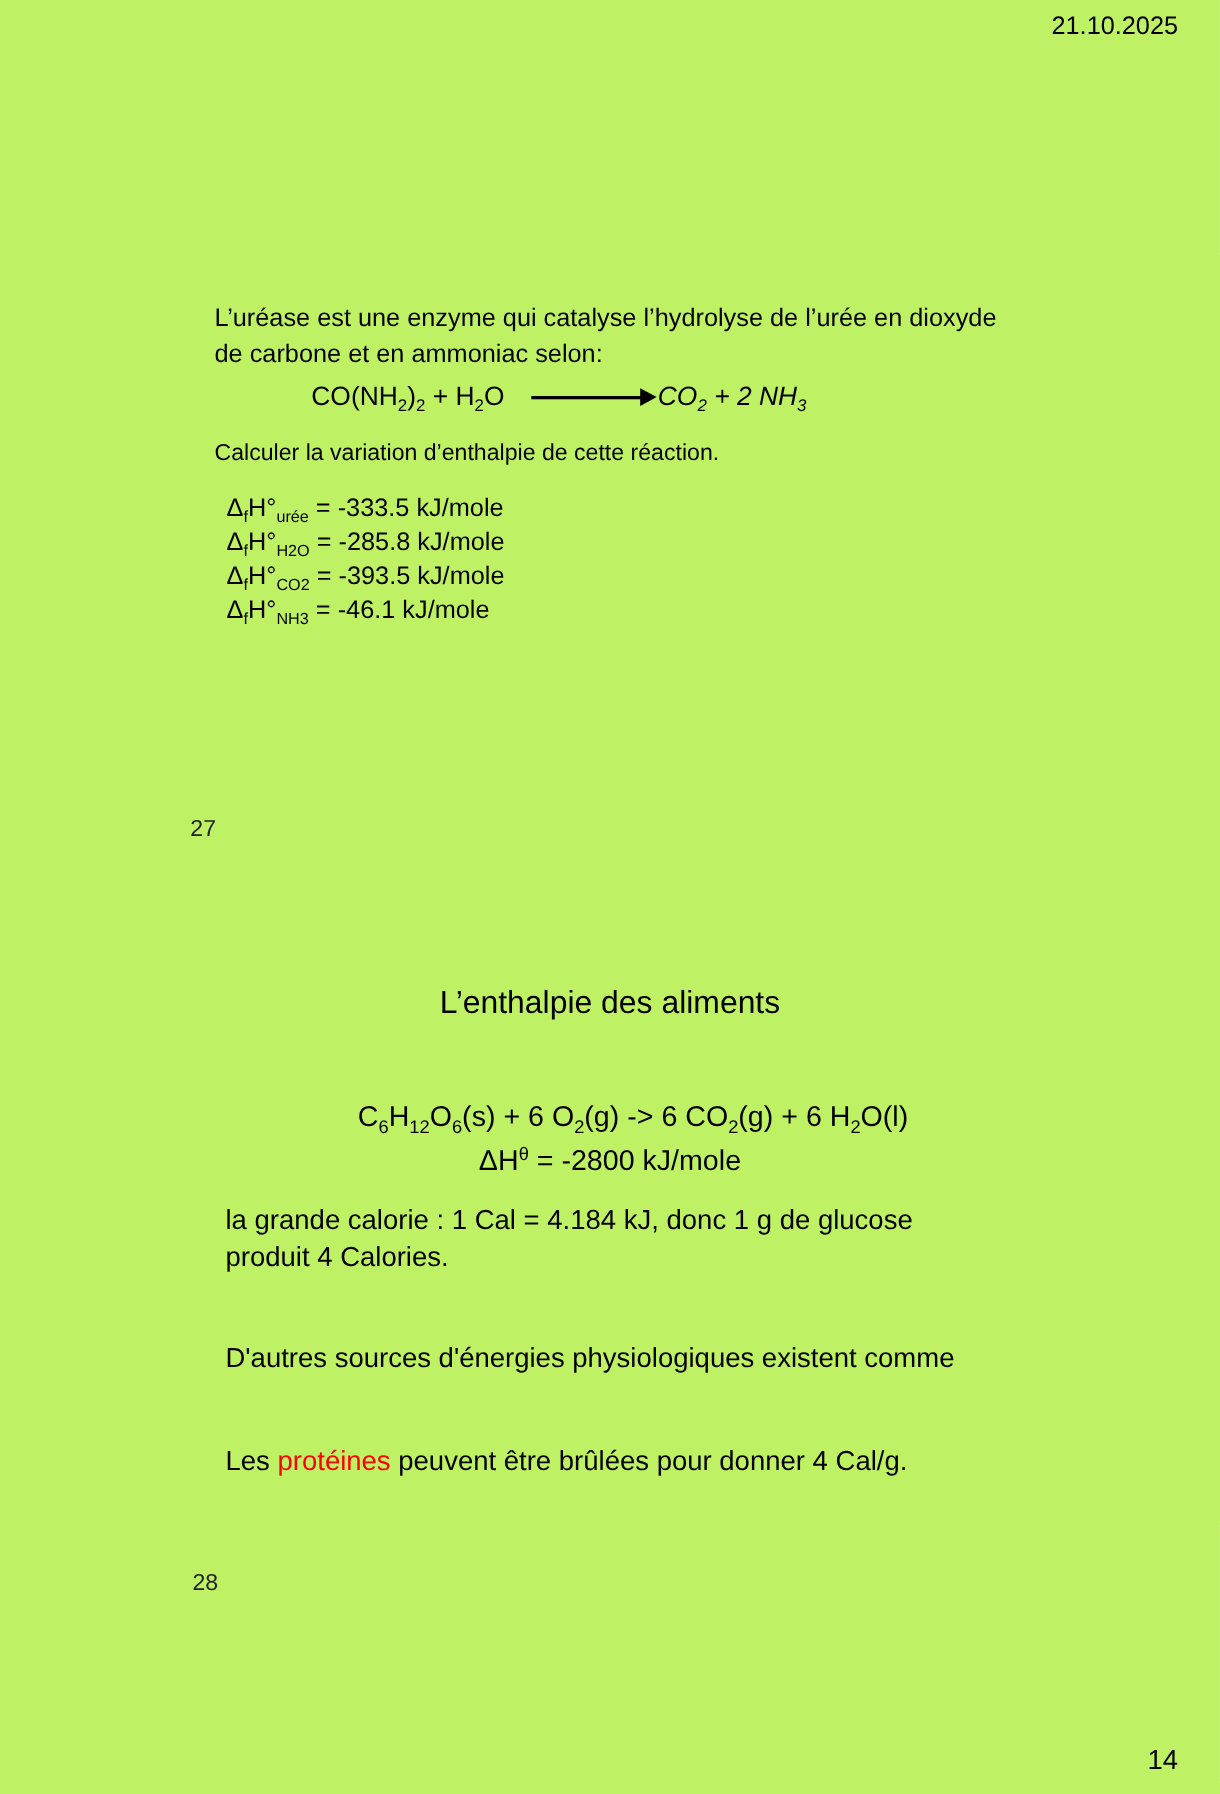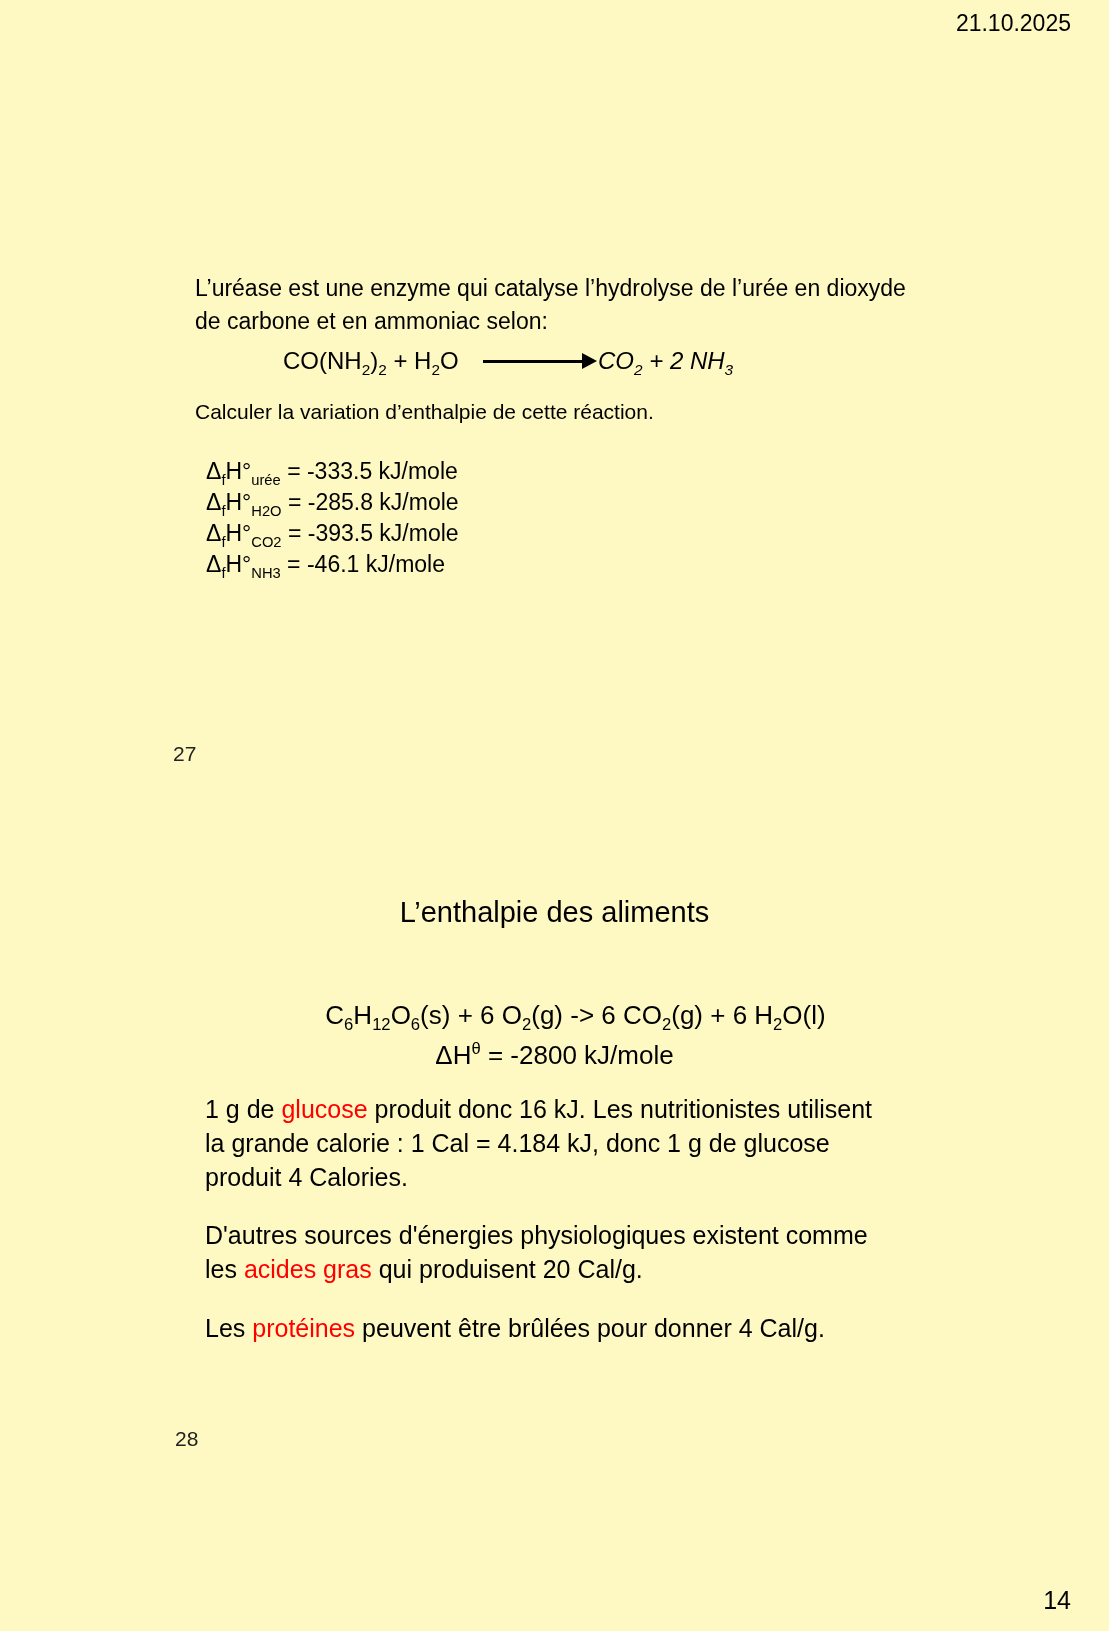--- a/index.html
+++ b/index.html
@@ -1,19 +1,19 @@
 <!DOCTYPE html>
 <html><head>
 <meta charset="utf-8">
 <style>
   html,body { margin:0; padding:0; background:#ffffff; }
   .page {
     position:relative;
     width:1109px; height:1631px;
-    background:#fef9c3;
+    background:#bef264;
     color:#000000;
     font-family:"Liberation Sans", sans-serif;
     overflow:hidden;
   }
   .abs { position:absolute; }
   .center { left:0; width:100%; text-align:center; }
   sub { font-size:64%; line-height:0; }
   sup { font-size:64%; line-height:0; }
   .red { color:#ff0000; }
 
@@ -25,21 +25,21 @@
   .s1-eq-left { left:283px; top:347px; font-size:24px; }
   .s1-eq-right { left:598px; top:347px; font-size:24px;font-style:italic; }
   .rx-arrow { left:483px; top:360px; width:100px; height:3px; background:#000; }
   .rx-arrow::after {
     content:""; position:absolute; right:-14px; top:-7px;
     border-left:15px solid #000;
     border-top:8.5px solid transparent;
     border-bottom:8.5px solid transparent;
   }
   .s1-task { left:195px; top:400px; font-size:21px; }
-  .s1-enthalpies { left:206px; top:456px; font-size:23px; }
+  .s1-enthalpies { left:206px; top:446px; font-size:23px; }
   .s1-enthalpies .enthalpy-line { height:31px; line-height:31px; }
   .slide-number-1 { left:173px; top:742px; font-size:21px; color:#222; }
   .slide-number-2 { left:175px; top:1427px; font-size:21px; color:#222; }
 
   .s2-title { top:896px; font-size:29px; }
   .s2-eq { top:1000px; font-size:26px;padding-left:21px; }
   .s2-dh { top:1040px; font-size:26px; }
   .s2-para { left:205px; font-size:25px; line-height:34px; }
   .s2-p1 { top:1092px; }
   .s2-p2 { top:1218px; }
@@ -72,28 +72,26 @@
   </div>
 
   <div class="abs slide-number-1">27</div>
 
   <div class="abs center s2-title">L’enthalpie des aliments</div>
 
   <div class="abs center s2-eq"><span>C</span><sub>6</sub><span>H</span><sub>12</sub><span>O</span><sub>6</sub><span>(s) + 6 O</span><sub>2</sub><span>(g) -&gt; 6 CO</span><sub>2</sub><span>(g) + 6 H</span><sub>2</sub><span>O(l)</span></div>
   <div class="abs center s2-dh"><span>ΔH</span><sup>θ</sup><span> = -2800 kJ/mole</span></div>
 
   <div class="abs s2-para s2-p1">
-    <div><span>1 g de </span><span class="red">glucose</span><span> produit donc 16 kJ. Les nutritionistes utilisent</span></div>
     <div><span>la grande calorie : 1 Cal = 4.184 kJ, donc 1 g de glucose</span></div>
     <div><span>produit 4 Calories.</span></div>
   </div>
 
   <div class="abs s2-para s2-p2">
     <div><span>D'autres sources d'énergies physiologiques existent comme</span></div>
-    <div><span>les </span><span class="red">acides gras</span><span> qui produisent 20 Cal/g.</span></div>
   </div>
 
   <div class="abs s2-para s2-p3">
     <div><span>Les </span><span class="red">protéines</span><span> peuvent être brûlées pour donner 4 Cal/g.</span></div>
   </div>
 
   <div class="abs slide-number-2">28</div>
 
   <div class="abs page-num">14</div>
 

